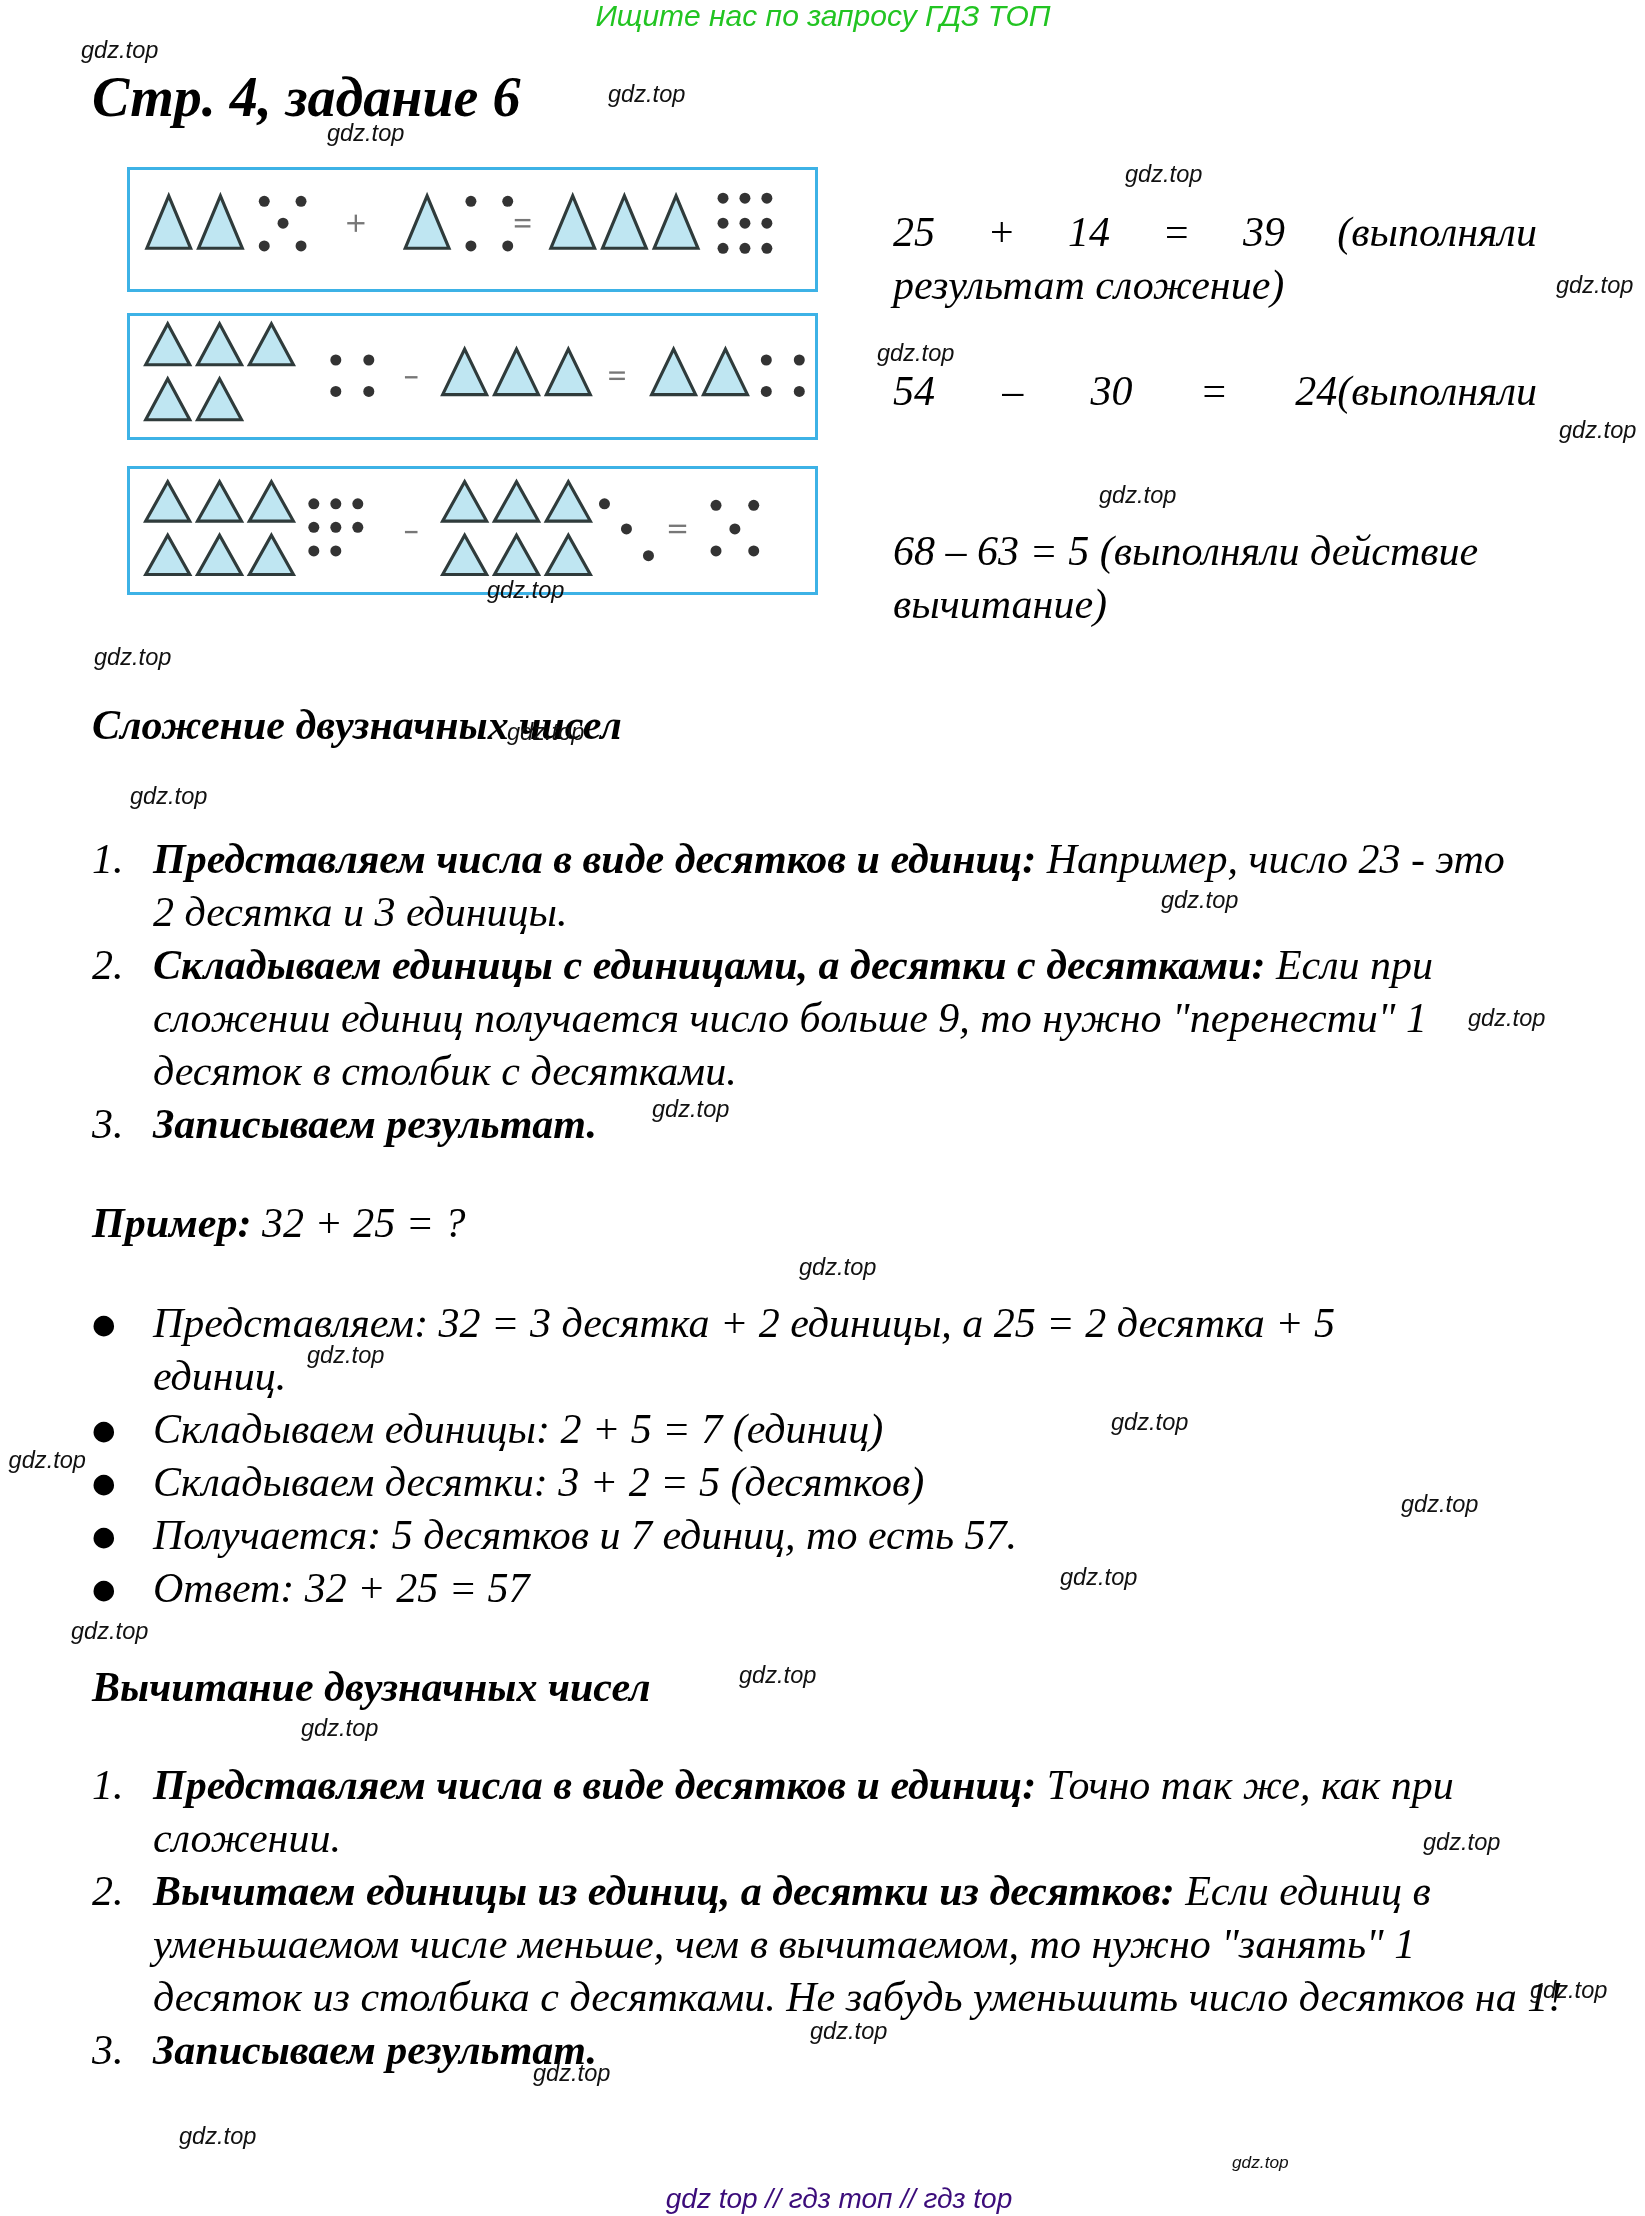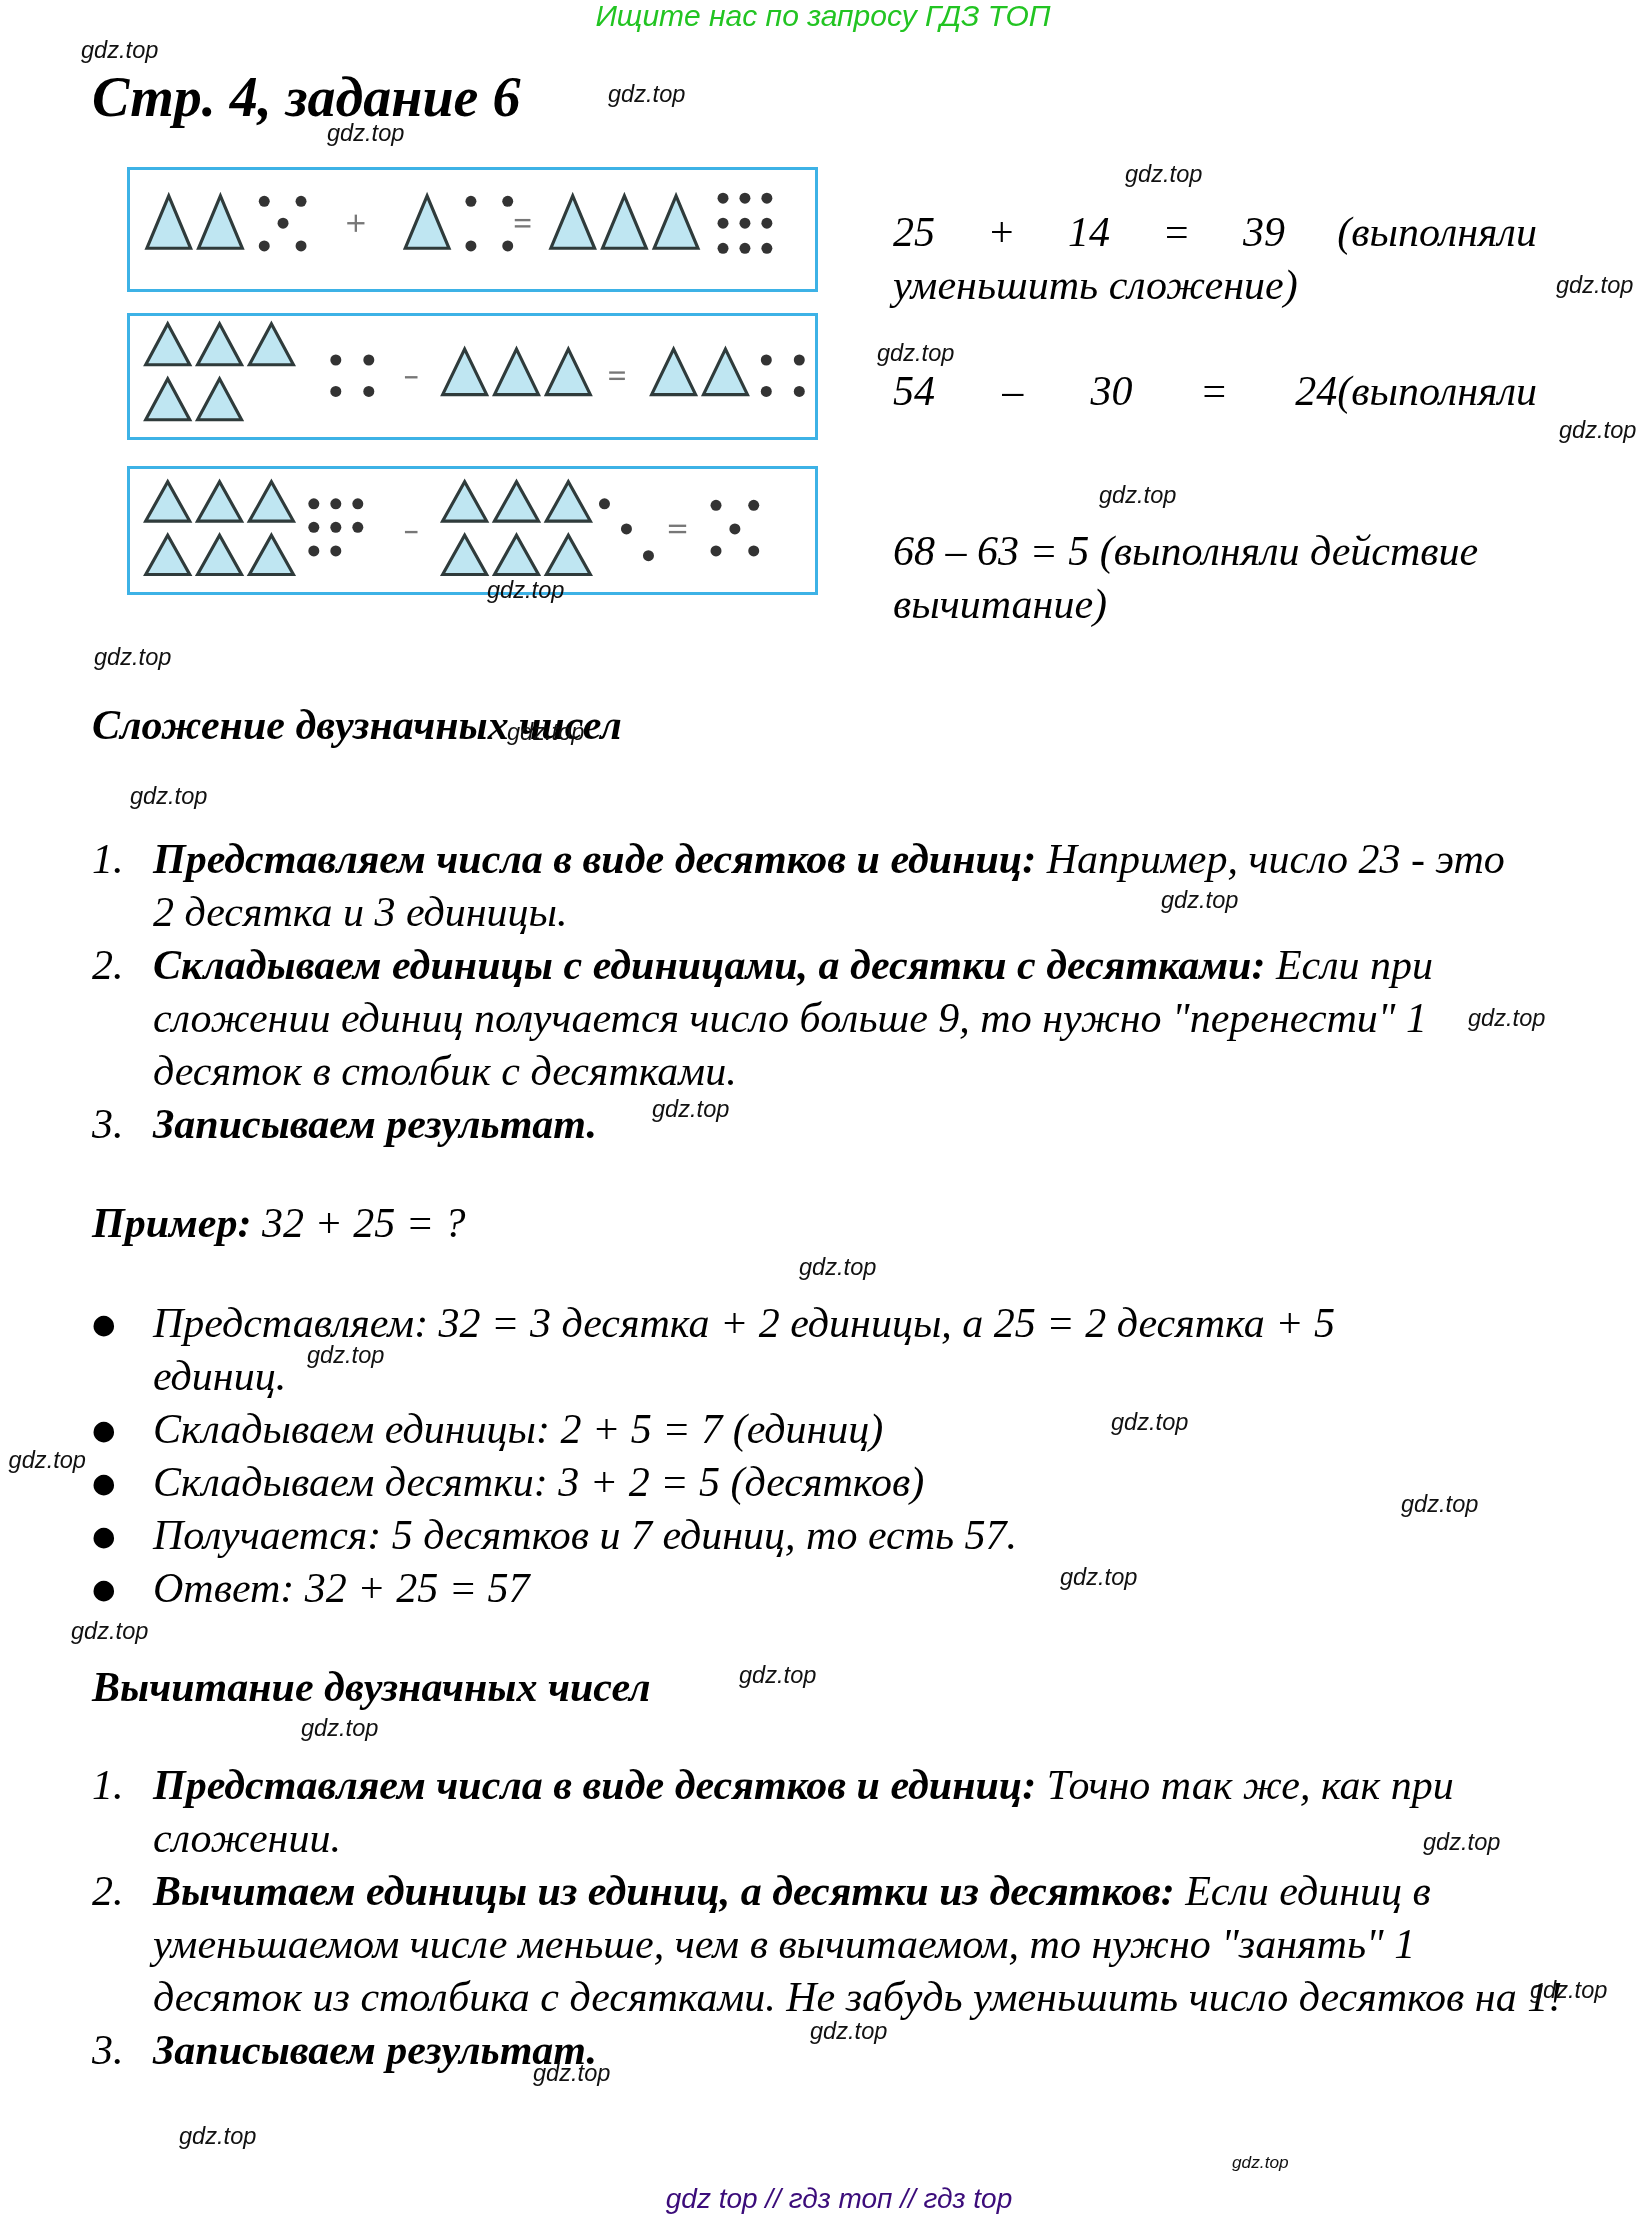--- a/index.html
+++ b/index.html
@@ -147,21 +147,21 @@
 
 <div class="abs eq" style="top:206px;">
   <div class="row1">
     <span>25</span>
     <span>+</span>
     <span>14</span>
     <span>=</span>
     <span>39</span>
     <span>(выполняли</span>
   </div>
-  <div>уменьшить сложение)</div>
+  <div>результат сложение)</div>
 </div>
 
 <div class="abs eq" style="top:365px;">
   <div class="row1">
     <span>54</span>
     <span>–</span>
     <span>30</span>
     <span>=</span>
     <span>24(выполняли</span>
   </div>

